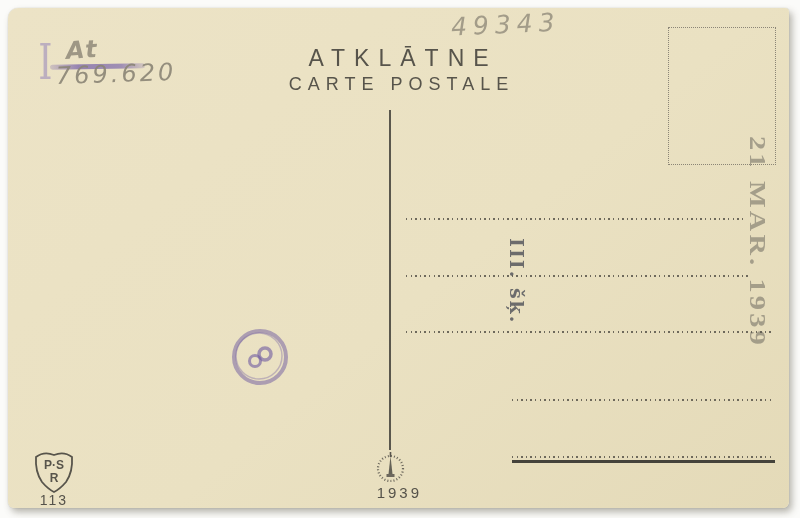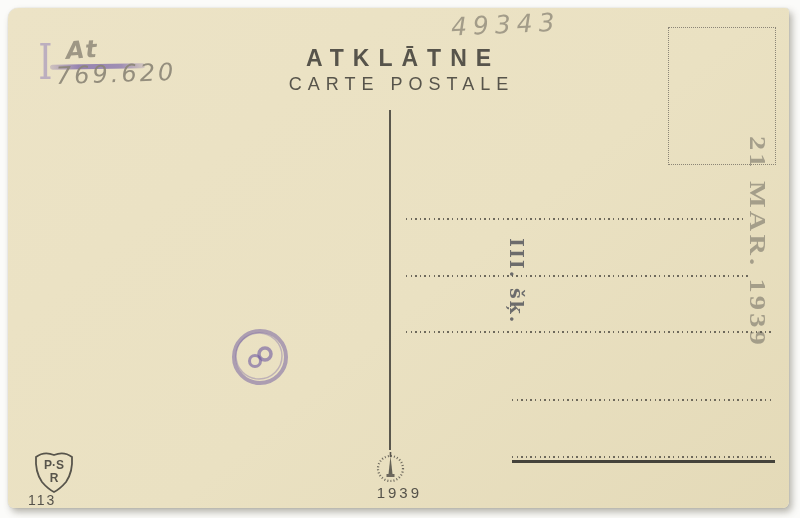--- a/index.html
+++ b/index.html
@@ -12,21 +12,21 @@
   .card{
     position:absolute;left:8px;top:8px;width:781px;height:500px;
     background:linear-gradient(140deg,#ece3c6 0%,#eae1c2 55%,#e4dab8 100%);
     border-radius:10px 4px 6px 6px;
     box-shadow:3px 4px 7px rgba(95,90,75,.45), 0 0 1px rgba(90,85,70,.4);
   }
   .abs{position:absolute;}
   
   .title{
     left:0;right:0;top:37px;text-align:center;
-    font-size:23px;letter-spacing:9px;color:#57544b;font-weight:700;
+    font-size:23px;letter-spacing:9px;color:#57544b;font-weight:400;
     text-indent:9px;
   }
   .subtitle{
     left:0;right:0;top:66px;text-align:center;
     font-size:18px;letter-spacing:6px;color:#57544b;
     text-indent:6px;
   }
   
   .pencil{
     font-family:"DejaVu Sans", sans-serif;
@@ -83,21 +83,21 @@
   }
   .l1{left:398px;top:210px;width:338px;}
   .l2{left:398px;top:267px;width:342px;}
   .l3{left:398px;top:323px;width:366px;}
   .l4{left:504px;top:391px;width:260px;}
   .l5{left:504px;top:448px;width:260px;}
   .solidline{left:504px;top:452px;width:263px;height:3px;background:#45433b;}
   
   .shield{left:25px;top:440px;width:42px;height:46px;}
   .publisher-number{
-    left:20px;top:484px;width:52px;
+    left:20px;top:484px;width:52px;text-align:center;
     font-size:14px;letter-spacing:2px;color:#55524a;
   }
   .emblem{left:366px;top:444px;width:33px;height:33px;}
   .printer-year{
     left:352px;top:476px;width:62px;text-align:right;
     font-size:15px;letter-spacing:3px;color:#55524a;
   }
   .round-stamp{left:214px;top:311px;width:70px;height:70px;}
 </style>
 </head>

